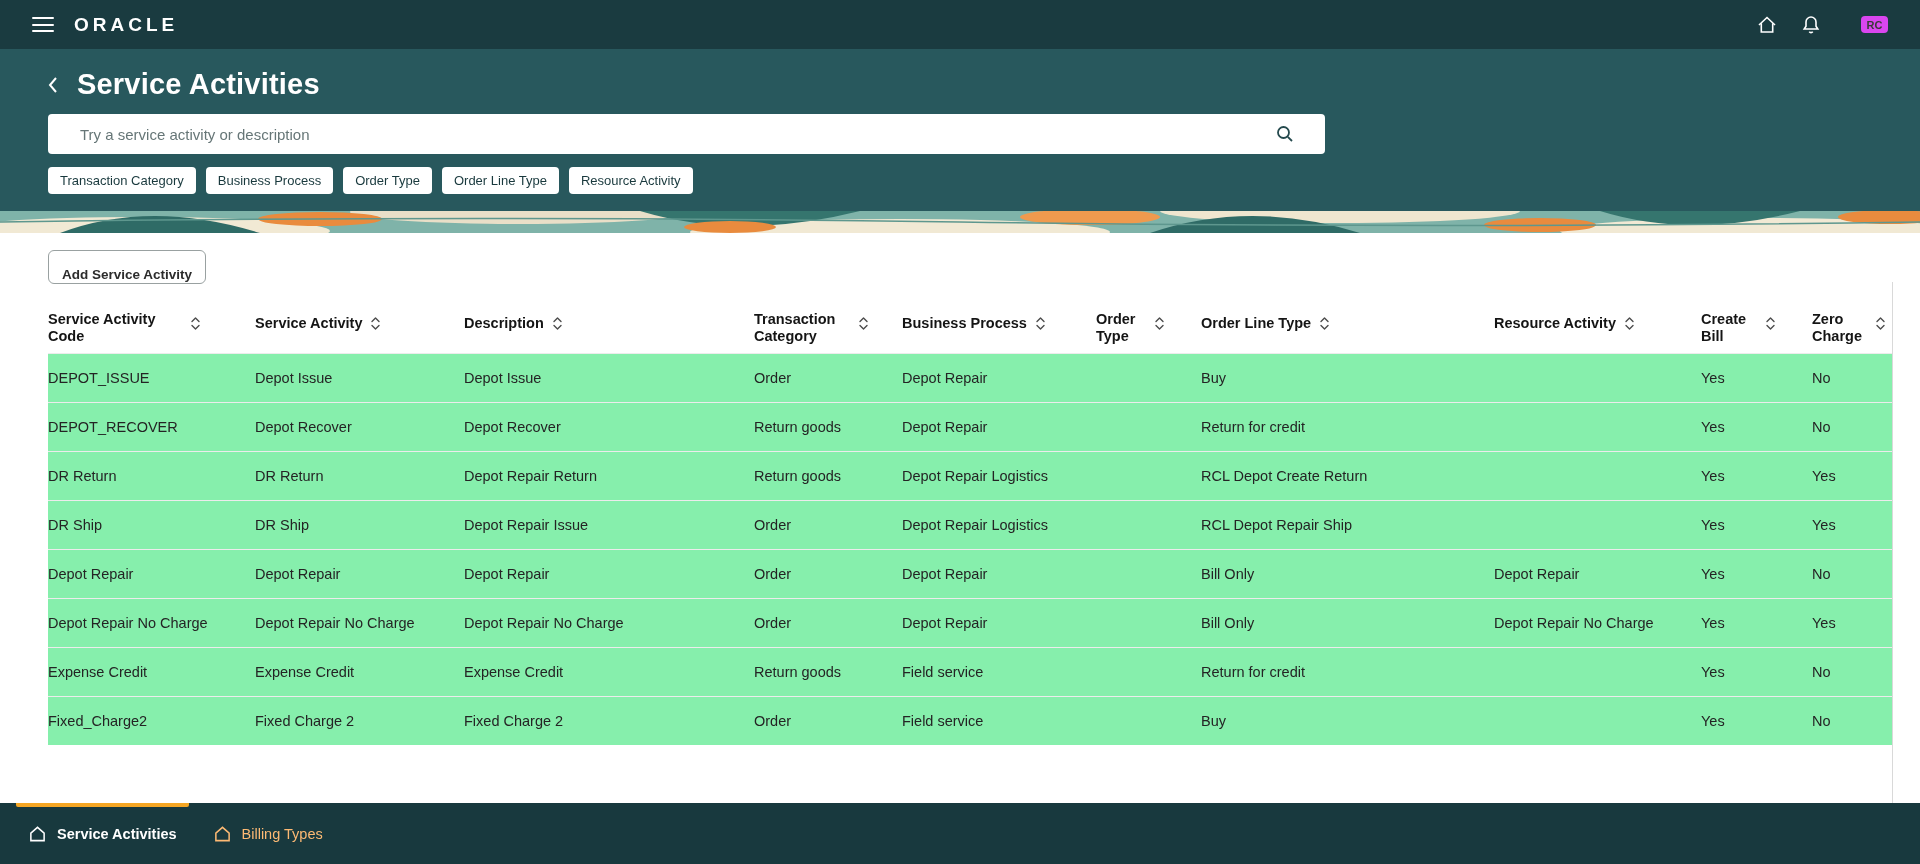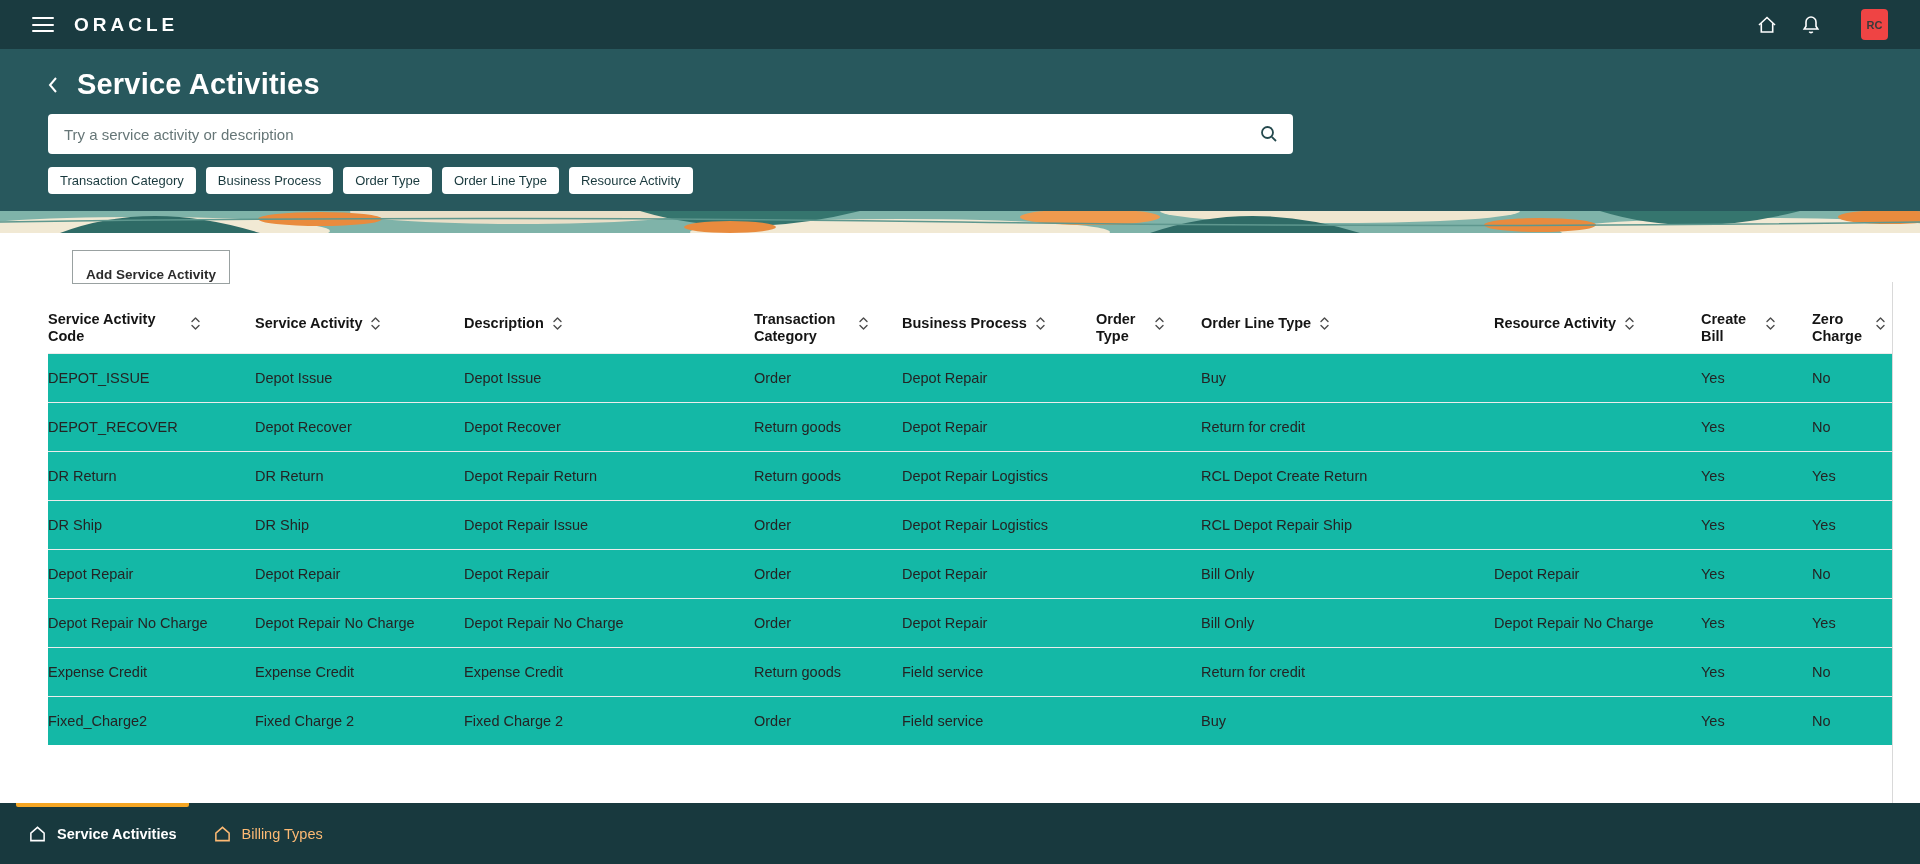--- a/index.html
+++ b/index.html
@@ -13,51 +13,51 @@
   }
   svg{display:block;}
 
   
   .topbar{height:49px;background:var(--c-topbar);display:flex;align-items:center;padding:0 32px;}
   .hamburger{width:22px;height:15px;display:flex;flex-direction:column;justify-content:space-between;cursor:pointer;margin-right:20px;}
   .hamburger span{display:block;height:2px;background:#fff;border-radius:1px;}
   .brand{color:#fff;font-weight:700;font-size:19px;letter-spacing:4px;}
   .topbar-spacer{flex:1;}
   .tb-icon{width:28px;height:28px;display:flex;align-items:center;justify-content:center;cursor:pointer;margin-left:16px;}
-  .avatar{width:27px;height:31px;background:#ef4444;border-radius:4px;color:#3a3a3a;font-size:11px;font-weight:700;
+  .avatar{width:27px;height:17px;background:#d946ef;border-radius:4px;color:#3a3a3a;font-size:11px;font-weight:700;
     display:flex;align-items:center;justify-content:center;margin-left:36px;cursor:pointer;}
 
   
   .pageheader{background:var(--c-header);padding-bottom:17px;}
   .title-row{display:flex;align-items:center;padding:19px 0 13px 44px;gap:15px;}
   .back-btn{background:none;border:none;padding:0;cursor:pointer;}
   h1{color:#fff;font-size:29px;font-weight:700;margin:0;letter-spacing:.2px;}
-  .search-wrap{margin-left:48px;width:1217px;height:40px;background:#fff;border-radius:4px;display:flex;align-items:center;padding:0 14px;}
+  .search-wrap{margin-left:48px;width:1217px;height:40px;background:#fff;border-radius:4px;display:flex;align-items:center;padding:0 30px;}
   .search-wrap input{flex:1;border:none;outline:none;font-size:15px;color:#333;background:transparent;font-family:inherit;}
   .search-wrap input::placeholder{color:#667677;}
   .chips{display:flex;gap:10px;margin:13px 0 0 48px;}
   .chip{height:27px;background:#fff;border-radius:4px;display:flex;align-items:center;padding:0 12px;
     font-size:13px;color:#19393d;cursor:pointer;white-space:nowrap;}
 
   
   .banner{height:22px;overflow:hidden;line-height:0;background:var(--c-banner);}
 
   
   .content{position:relative;background:#fff;}
-  .addbtn{margin:17px 0 0 72px;height:31px;background:#fff;border:1px solid #99a1a1;border-radius:0;
+  .addbtn{margin:17px 0 0 48px;height:31px;background:#fff;border:1px solid #99a1a1;border-radius:6px;
     font-size:13.5px;font-weight:700;color:#2c2c2c;padding:16px 13px;cursor:pointer;font-family:inherit;}
   table{border-collapse:collapse;table-layout:fixed;margin:10px 0 0 48px;width:1845px;}
   th{text-align:left;vertical-align:middle;padding:9px 8px 9px 0;}
   .th-inner{display:flex;align-items:center;gap:9px;}
   .th-label{font-size:14.5px;font-weight:700;color:#151515;line-height:1.15;white-space:nowrap;}
   .th-label.wrap2{white-space:normal;margin-top:8px;}
   .sort-icon{flex:none;cursor:pointer;}
   td{font-size:14.5px;color:#242424;padding:0 8px 0 0;height:48px;border-top:1px solid #ececec;
     white-space:nowrap;overflow:hidden;}
-  tbody tr{cursor:pointer;background:#14b8a6;}
+  tbody tr{cursor:pointer;background:#86efac;}
   .table-edge{position:absolute;left:1892px;top:282px;width:1px;height:521px;background:#d9d9d9;}
 
   
   .footerbar{position:absolute;left:0;bottom:0;width:1920px;height:61px;background:var(--c-footer);
     display:flex;align-items:center;padding-left:28px;gap:36px;z-index:5;}
   .foot-tab{display:flex;align-items:center;gap:10px;color:#fdba74;font-size:14.5px;height:61px;position:relative;cursor:pointer;}
   .foot-tab.active{color:#fff;font-weight:700;}
   .foot-tab.active::before{content:"";position:absolute;top:0;left:-12px;right:-12px;height:4px;
     background:var(--c-accent);border-radius:0 0 2px 2px;}
 </style>

